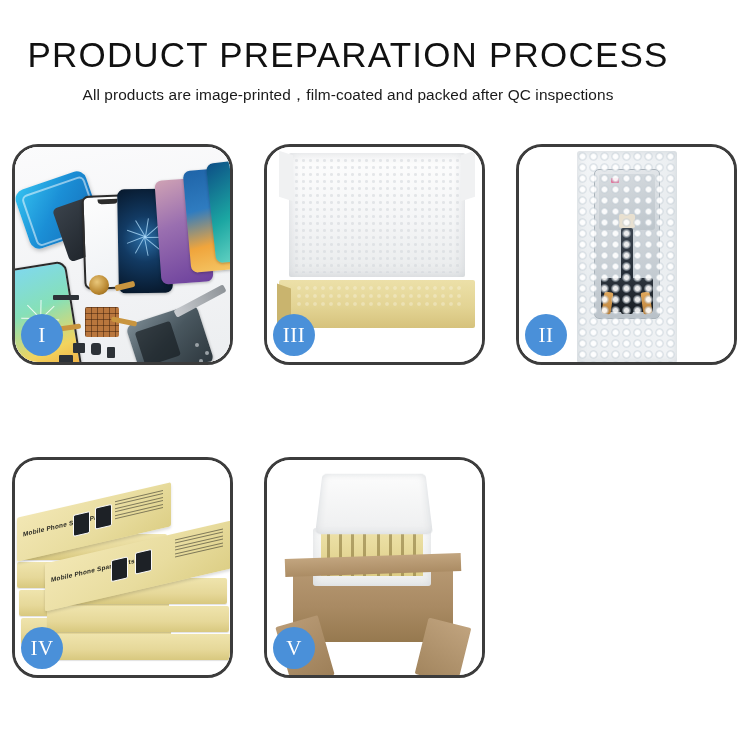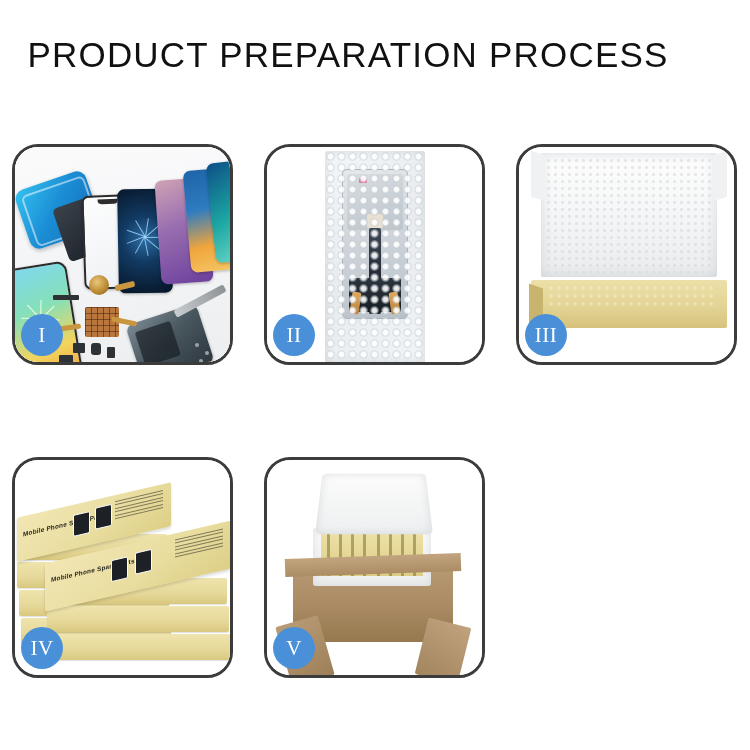--- a/index.html
+++ b/index.html
@@ -402,20 +402,21 @@
     background: radial-gradient(ellipse at center, rgba(0,0,0,.14), transparent 70%);
   }
 </style>
 </head>
 <body>
 
 <div class="page">
 
   <div class="header">
     <div class="title">PRODUCT PREPARATION PROCESS</div>
+    <div class="subtitle">All products are image-printed，film-coated and packed after QC inspections</div>
   </div>
 
   <div class="grid">
 
     <div class="panel p1">
       <div class="photo">
         <div class="bg-grad"></div>
 
         <div class="film-blue"></div>
         <div class="film-dark"></div>
@@ -466,51 +467,51 @@
         <div class="flex-cable" style="left:96px;top:172px;width:26px;height:5px;transform:rotate(12deg);"></div>
         <div class="flex-cable" style="left:44px;top:178px;width:22px;height:5px;transform:rotate(-8deg);"></div>
         <div class="screw" style="left:180px;top:196px;"></div>
         <div class="screw" style="left:190px;top:204px;"></div>
         <div class="screw" style="left:184px;top:212px;"></div>
         <div class="tweezer"></div>
       </div>
       <div class="badge">I</div>
     </div>
 
+    <div class="panel p3">
+      <div class="photo">
+        <div class="foam-lid">
+          <div class="foam-tex"></div>
+        </div>
+        <div class="ybox">
+          <div class="ybox-lside"></div>
+          <div class="ybox-inner"></div>
+        </div>
+      </div>
+      <div class="badge">III</div>
+    </div>
+
     <div class="panel p2">
       <div class="photo">
         <div class="bubblebag">
           <div class="lcd">
             <div class="lcd-screen"></div>
             <div class="pink-dot"></div>
             <div class="lcd-conn"></div>
             <div class="lcd-flex"></div>
             <div class="lcd-bottom"></div>
             <div class="gold-tab" style="left:8px;"></div>
             <div class="gold-tab" style="right:8px;transform:rotate(-8deg);"></div>
           </div>
           <div class="bubbles"></div>
         </div>
       </div>
       <div class="badge">II</div>
     </div>
 
-    <div class="panel p3">
-      <div class="photo">
-        <div class="foam-lid">
-          <div class="foam-tex"></div>
-        </div>
-        <div class="ybox">
-          <div class="ybox-lside"></div>
-          <div class="ybox-inner"></div>
-        </div>
-      </div>
-      <div class="badge">III</div>
-    </div>
-
     <div class="panel p4">
       <div class="photo">
         <div class="stack">
 
           <div class="sbox" style="left:0px;  top:56px; width:150px;"></div>
           <div class="sbox" style="left:0px;  top:84px; width:150px;"></div>
           <div class="sbox" style="left:2px;  top:112px;width:150px;"></div>
           <div class="sbox" style="left:4px;  top:140px;width:150px;"></div>
 
           <div class="sbox" style="left:28px; top:100px;width:182px;"></div>

